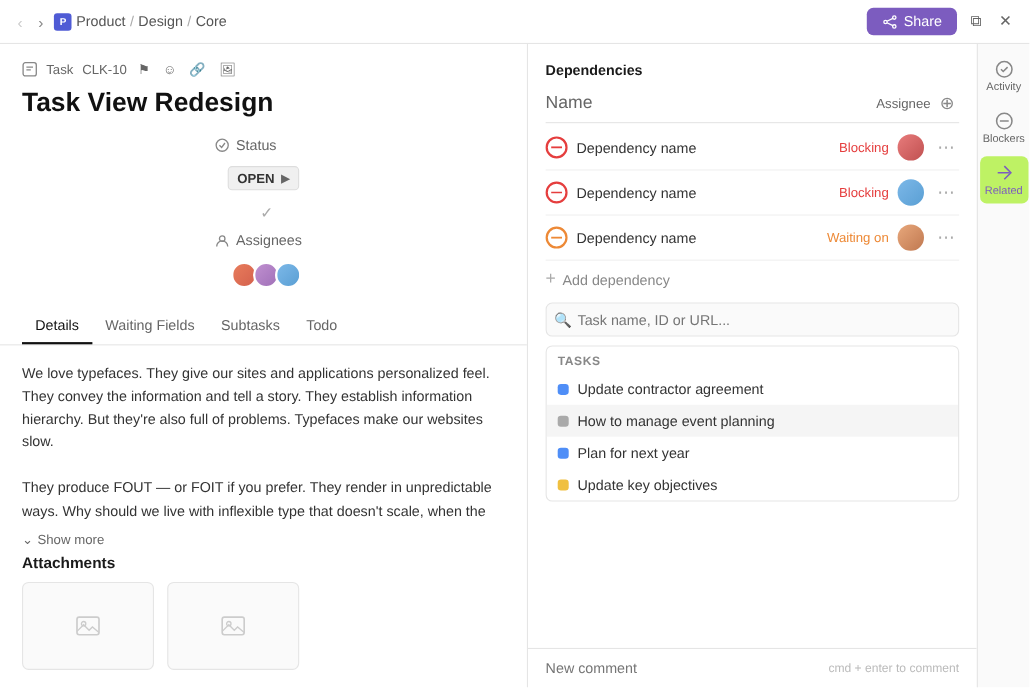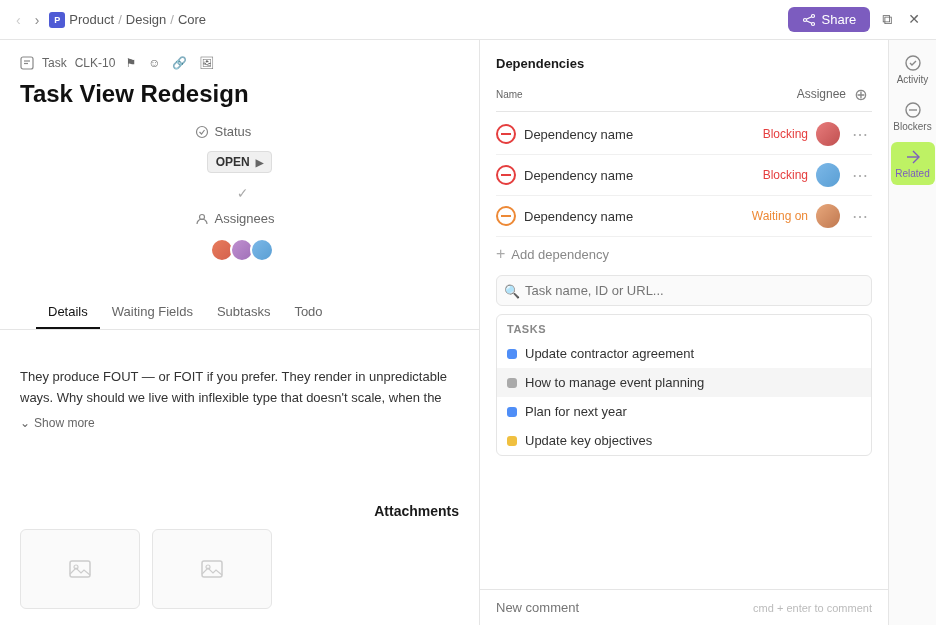--- a/index.html
+++ b/index.html
@@ -35,41 +35,41 @@
     .status-badge { background: #f0f0f0; border: 1px solid #ddd; border-radius: 4px; padding: 3px 8px; font-size: 12px; font-weight: 600; color: #333; display: flex; align-items: center; gap: 6px; }
     .status-arrow { color: #666; font-size: 10px; }
     .status-check { color: #aaa; font-size: 14px; margin-left: 6px; }
     .assignee-avatars { display: flex; gap: -4px; }
     .avatar { width: 24px; height: 24px; border-radius: 50%; border: 2px solid #fff; margin-right: -4px; }
     .avatar-1 { background: #e8a87c; }
     .avatar-2 { background: #c0a0d0; }
     .avatar-3 { background: #7cb8e8; }
 
     
-    .tabs { display: flex; gap: 0; padding: 0 36px; margin-top: 24px; border-bottom: 1px solid #e5e5e5; }
+    .tabs { display: flex; gap: 0; padding: 0 20px; margin-top: 8px; border-bottom: 1px solid #e5e5e5; }
     .tab { padding: 8px 12px; font-size: 13px; color: #666; cursor: pointer; border-bottom: 2px solid transparent; }
     .tab.active { color: #111; border-bottom: 2px solid #111; font-weight: 500; }
 
     
     .content-area { flex: 1; overflow-y: auto; padding: 16px 20px; }
     .description-text { color: #333; font-size: 13px; line-height: 1.6; }
     .show-more { display: flex; align-items: center; gap: 4px; color: #666; font-size: 12px; cursor: pointer; margin-top: 8px; background: none; border: none; }
 
     
-    .attachments-section { padding: 0 20px 16px 20px; text-align: right; }
+    .attachments-section { padding: 0 20px 16px 20px; }
     .section-title { font-size: 14px; font-weight: 600; margin-bottom: 10px; }
     .attachments-grid { display: flex; gap: 12px; }
     .attachment-thumb { width: 120px; height: 80px; border: 1px solid #e5e5e5; border-radius: 6px; display: flex; align-items: center; justify-content: center; color: #ccc; font-size: 20px; background: #fafafa; }
 
     
     .right-panel { flex: 1; display: flex; flex-direction: column; overflow: hidden; }
     .dependencies-panel { flex: 1; padding: 16px 16px 0 16px; overflow-y: auto; }
     .dep-header { font-size: 13px; font-weight: 600; margin-bottom: 12px; }
     .dep-table-header { display: flex; align-items: center; padding: 0 0 6px 0; border-bottom: 1px solid #e5e5e5; margin-bottom: 2px; }
-    .dep-col-name { flex: 1; color: #666; font-size: 10px; }
+    .dep-col-name { flex: 1; color: #666; font-size: 16px; }
     .dep-col-assignee { width: 80px; text-align: right; color: #666; font-size: 12px; }
     .dep-add-btn { width: 22px; height: 22px; border: none; background: none; cursor: pointer; color: #888; font-size: 16px; margin-left: 4px; }
 
     
     .dep-row { display: flex; align-items: center; padding: 8px 0; border-bottom: 1px solid #f0f0f0; }
     .dep-icon { width: 20px; height: 20px; border-radius: 50%; border: 2px solid; display: flex; align-items: center; justify-content: center; margin-right: 8px; flex-shrink: 0; }
     .dep-icon.red { border-color: #e53e3e; color: #e53e3e; }
     .dep-icon.orange { border-color: #ed8936; color: #ed8936; }
     .dep-name { flex: 1; font-size: 13px; color: #333; }
     .dep-status { font-size: 12px; font-weight: 500; margin-right: 8px; }
@@ -198,20 +198,21 @@
 
     <div class="tabs">
       <div class="tab active">Details</div>
       <div class="tab">Waiting Fields</div>
       <div class="tab">Subtasks</div>
       <div class="tab">Todo</div>
     </div>
 
     <div class="content-area">
       <div class="description-text">
+        <p>We love typefaces. They give our sites and applications personalized feel. They convey the information and tell a story. They establish information hierarchy. But they're also full of problems. Typefaces make our websites slow.</p>
         <br>
         <p>They produce FOUT — or FOIT if you prefer. They render in unpredictable ways. Why should we live with inflexible type that doesn't scale, when the</p>
       </div>
       <button class="show-more">
         <span>⌄</span>
         <span>Show more</span>
       </button>
     </div>
 
     <div class="attachments-section">

